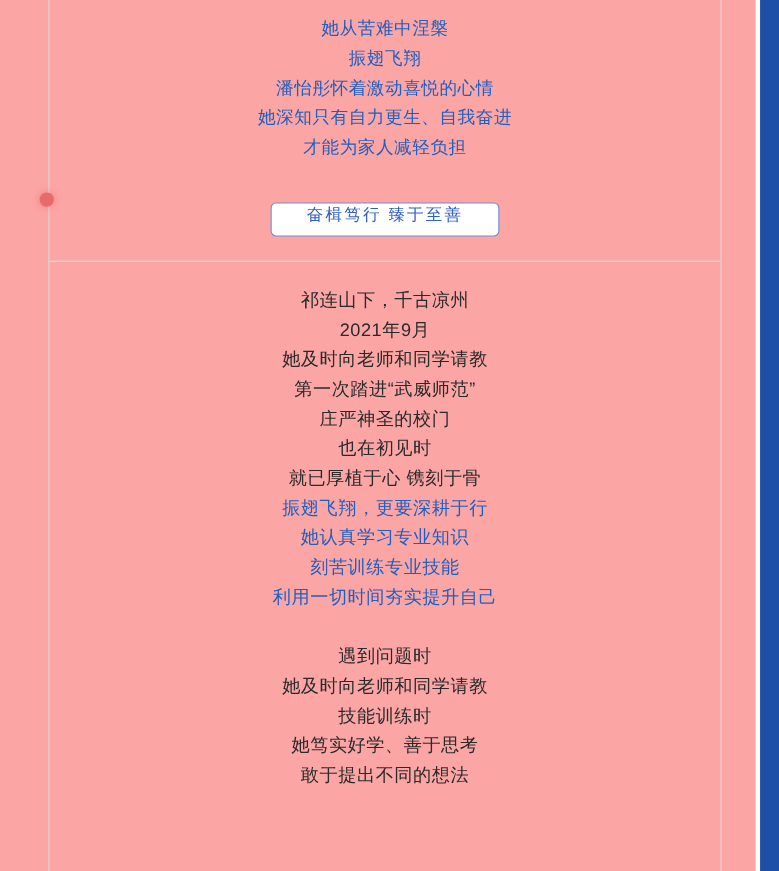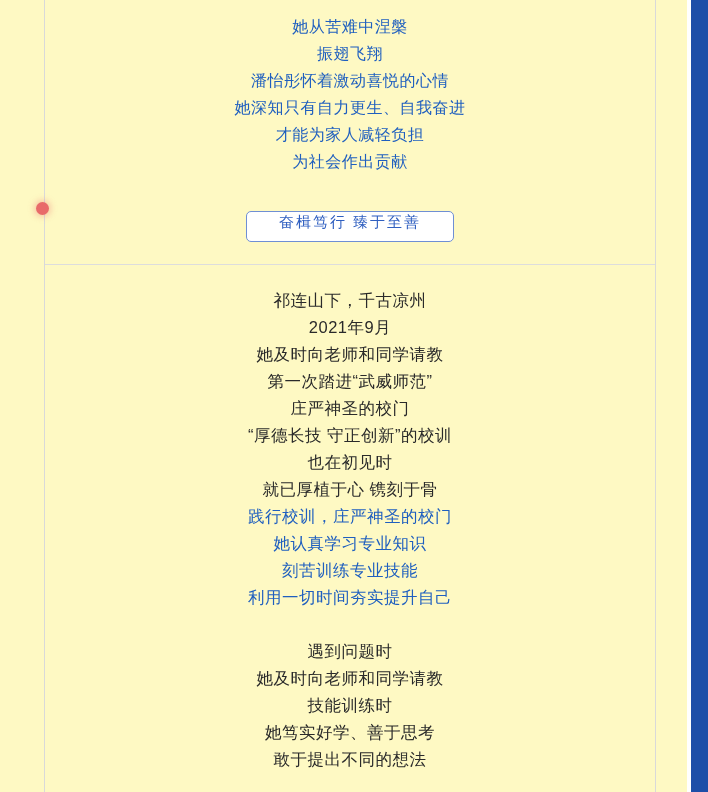--- a/index.html
+++ b/index.html
@@ -11,21 +11,21 @@
     width: 708px;
     height: 792px;
     font-family: "Liberation Sans", sans-serif;
     position: relative;
     overflow: hidden;
   }
   .page {
     position: relative;
     width: 708px;
     height: 792px;
-    background: #fef9c3;
+    background: #fca5a5;
   }
   
   .rule {
     position: absolute;
     top: 0;
     bottom: 0;
     width: 1px;
     background: #d9d9d9;
   }
   .rule-left { left: 44px; }
@@ -132,40 +132,38 @@
   <div class="rule rule-right"></div>
 
   <div class="content">
 
     <div class="block-top">
       <div class="line blue">她从苦难中涅槃</div>
       <div class="line blue">振翅飞翔</div>
       <div class="line blue">潘怡彤怀着激动喜悦的心情</div>
       <div class="line blue">她深知只有自力更生、自我奋进</div>
       <div class="line blue">才能为家人减轻负担</div>
-      <div class="line blue">为社会作出贡献</div>
     </div>
 
     <div class="pill-wrap">
       <div class="pill">奋楫笃行 臻于至善</div>
       <span class="pill-dot"></span>
     </div>
 
     <div class="divider"></div>
 
     <div class="block-mid">
       <div class="line dark">祁连山下，千古凉州</div>
       <div class="line dark">2021年9月</div>
       <div class="line dark">她及时向老师和同学请教</div>
       <div class="line dark">第一次踏进“武威师范”</div>
       <div class="line dark">庄严神圣的校门</div>
-      <div class="line dark">“厚德长技 守正创新”的校训</div>
       <div class="line dark">也在初见时</div>
       <div class="line dark">就已厚植于心  镌刻于骨</div>
-      <div class="line blue">践行校训，庄严神圣的校门</div>
+      <div class="line blue">振翅飞翔，更要深耕于行</div>
       <div class="line blue">她认真学习专业知识</div>
       <div class="line blue">刻苦训练专业技能</div>
       <div class="line blue">利用一切时间夯实提升自己</div>
     </div>
 
     <div class="gap"></div>
 
     <div class="block-bottom">
       <div class="line dark">遇到问题时</div>
       <div class="line dark">她及时向老师和同学请教</div>

